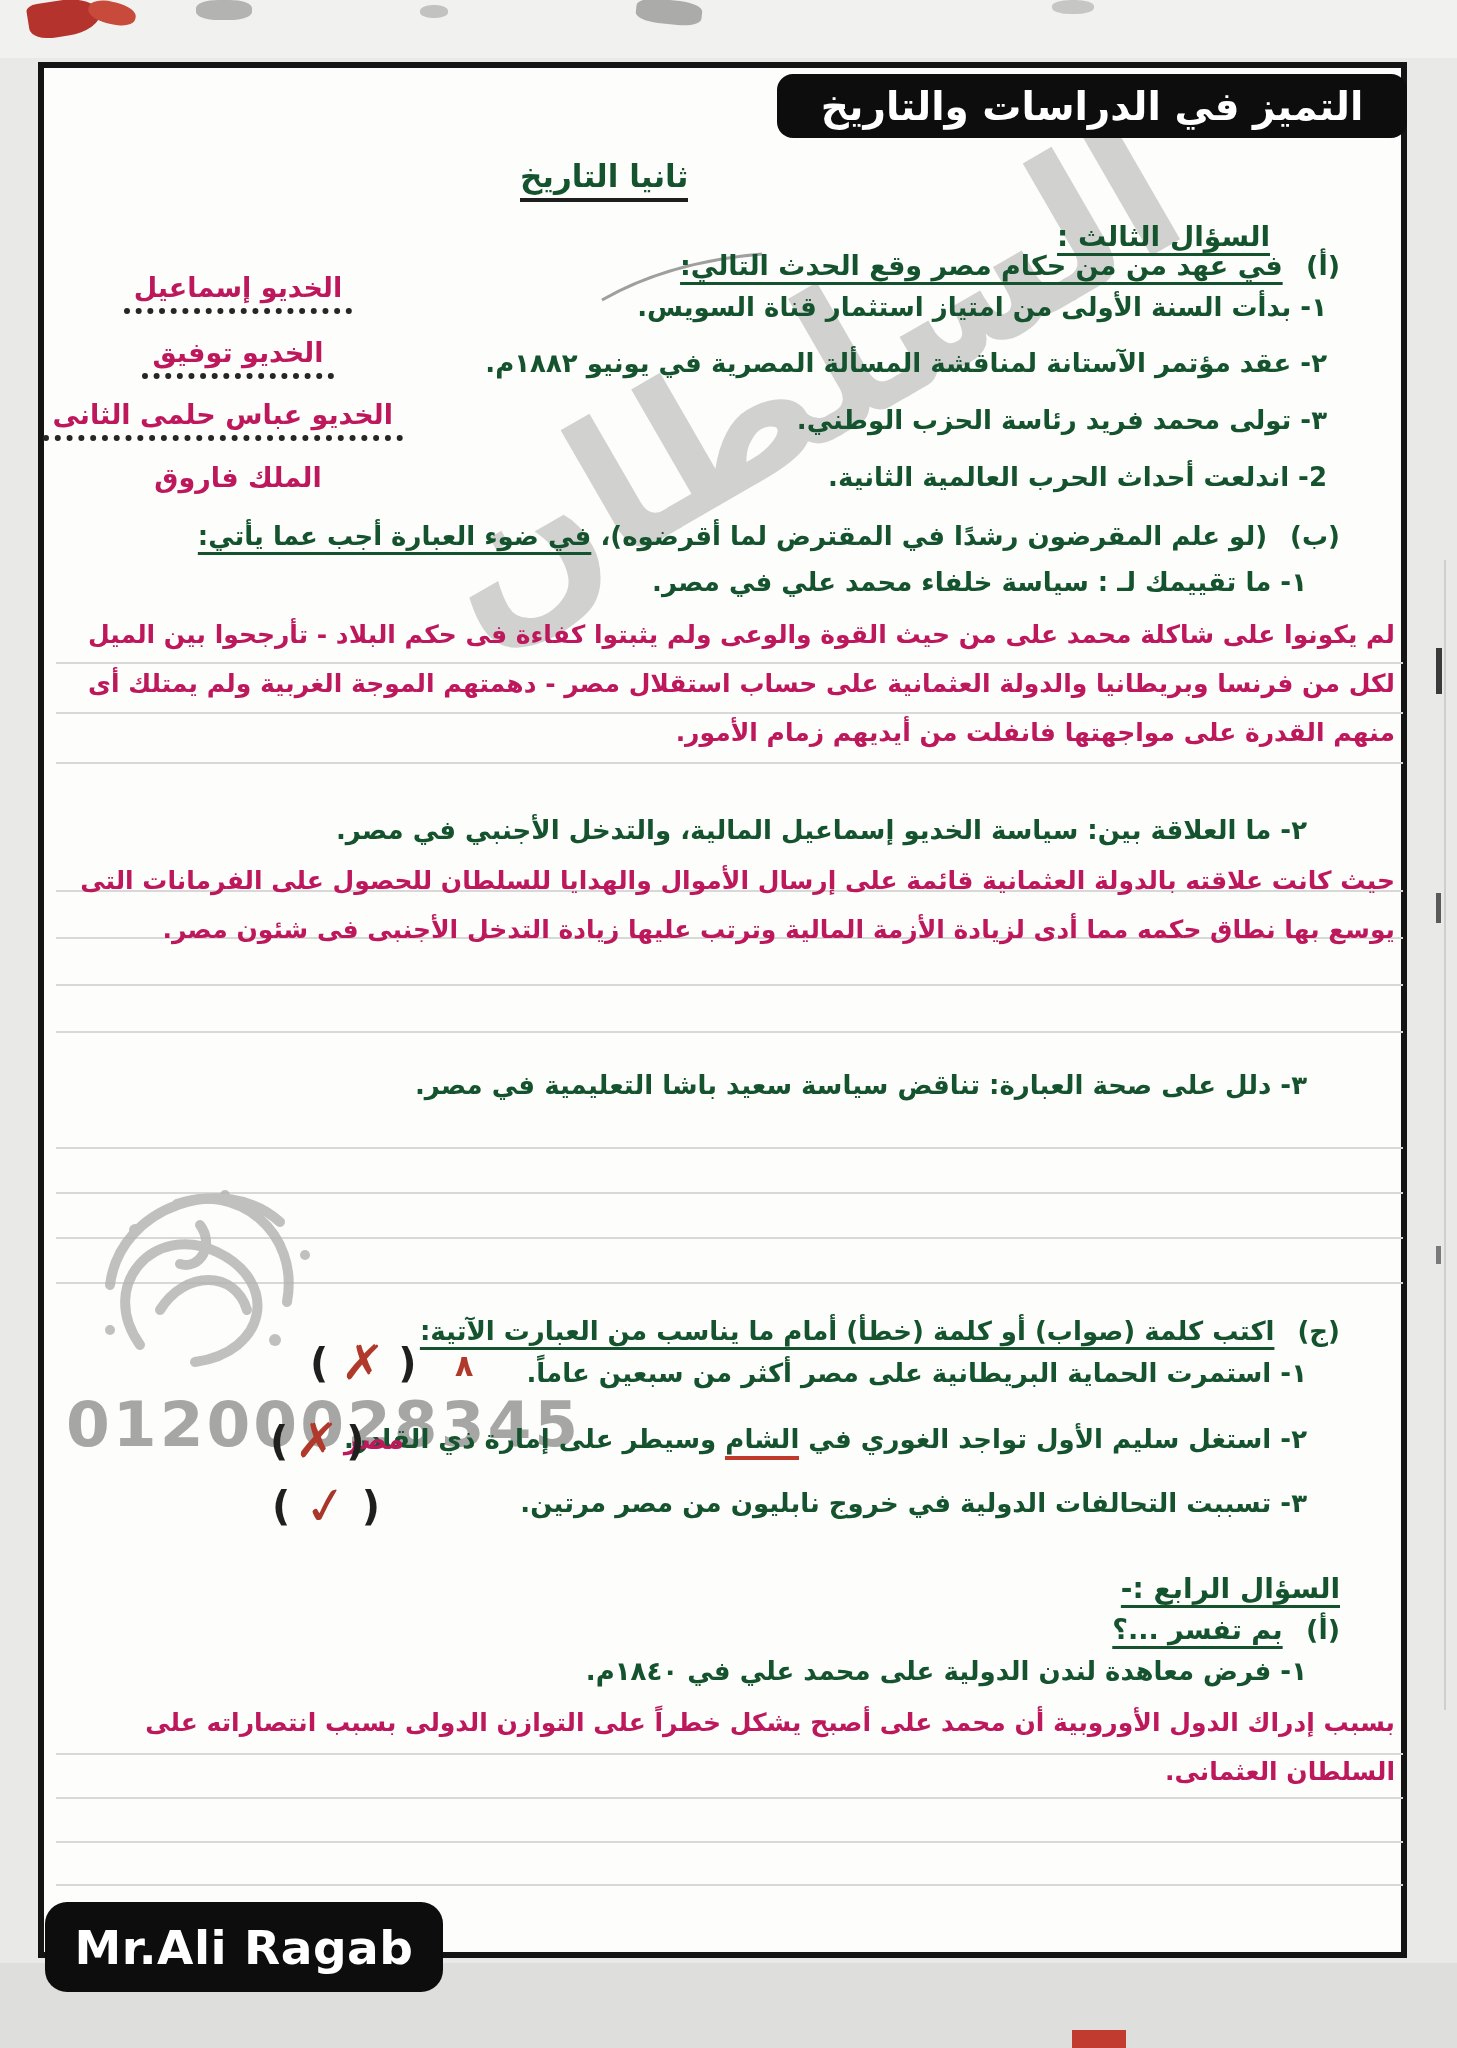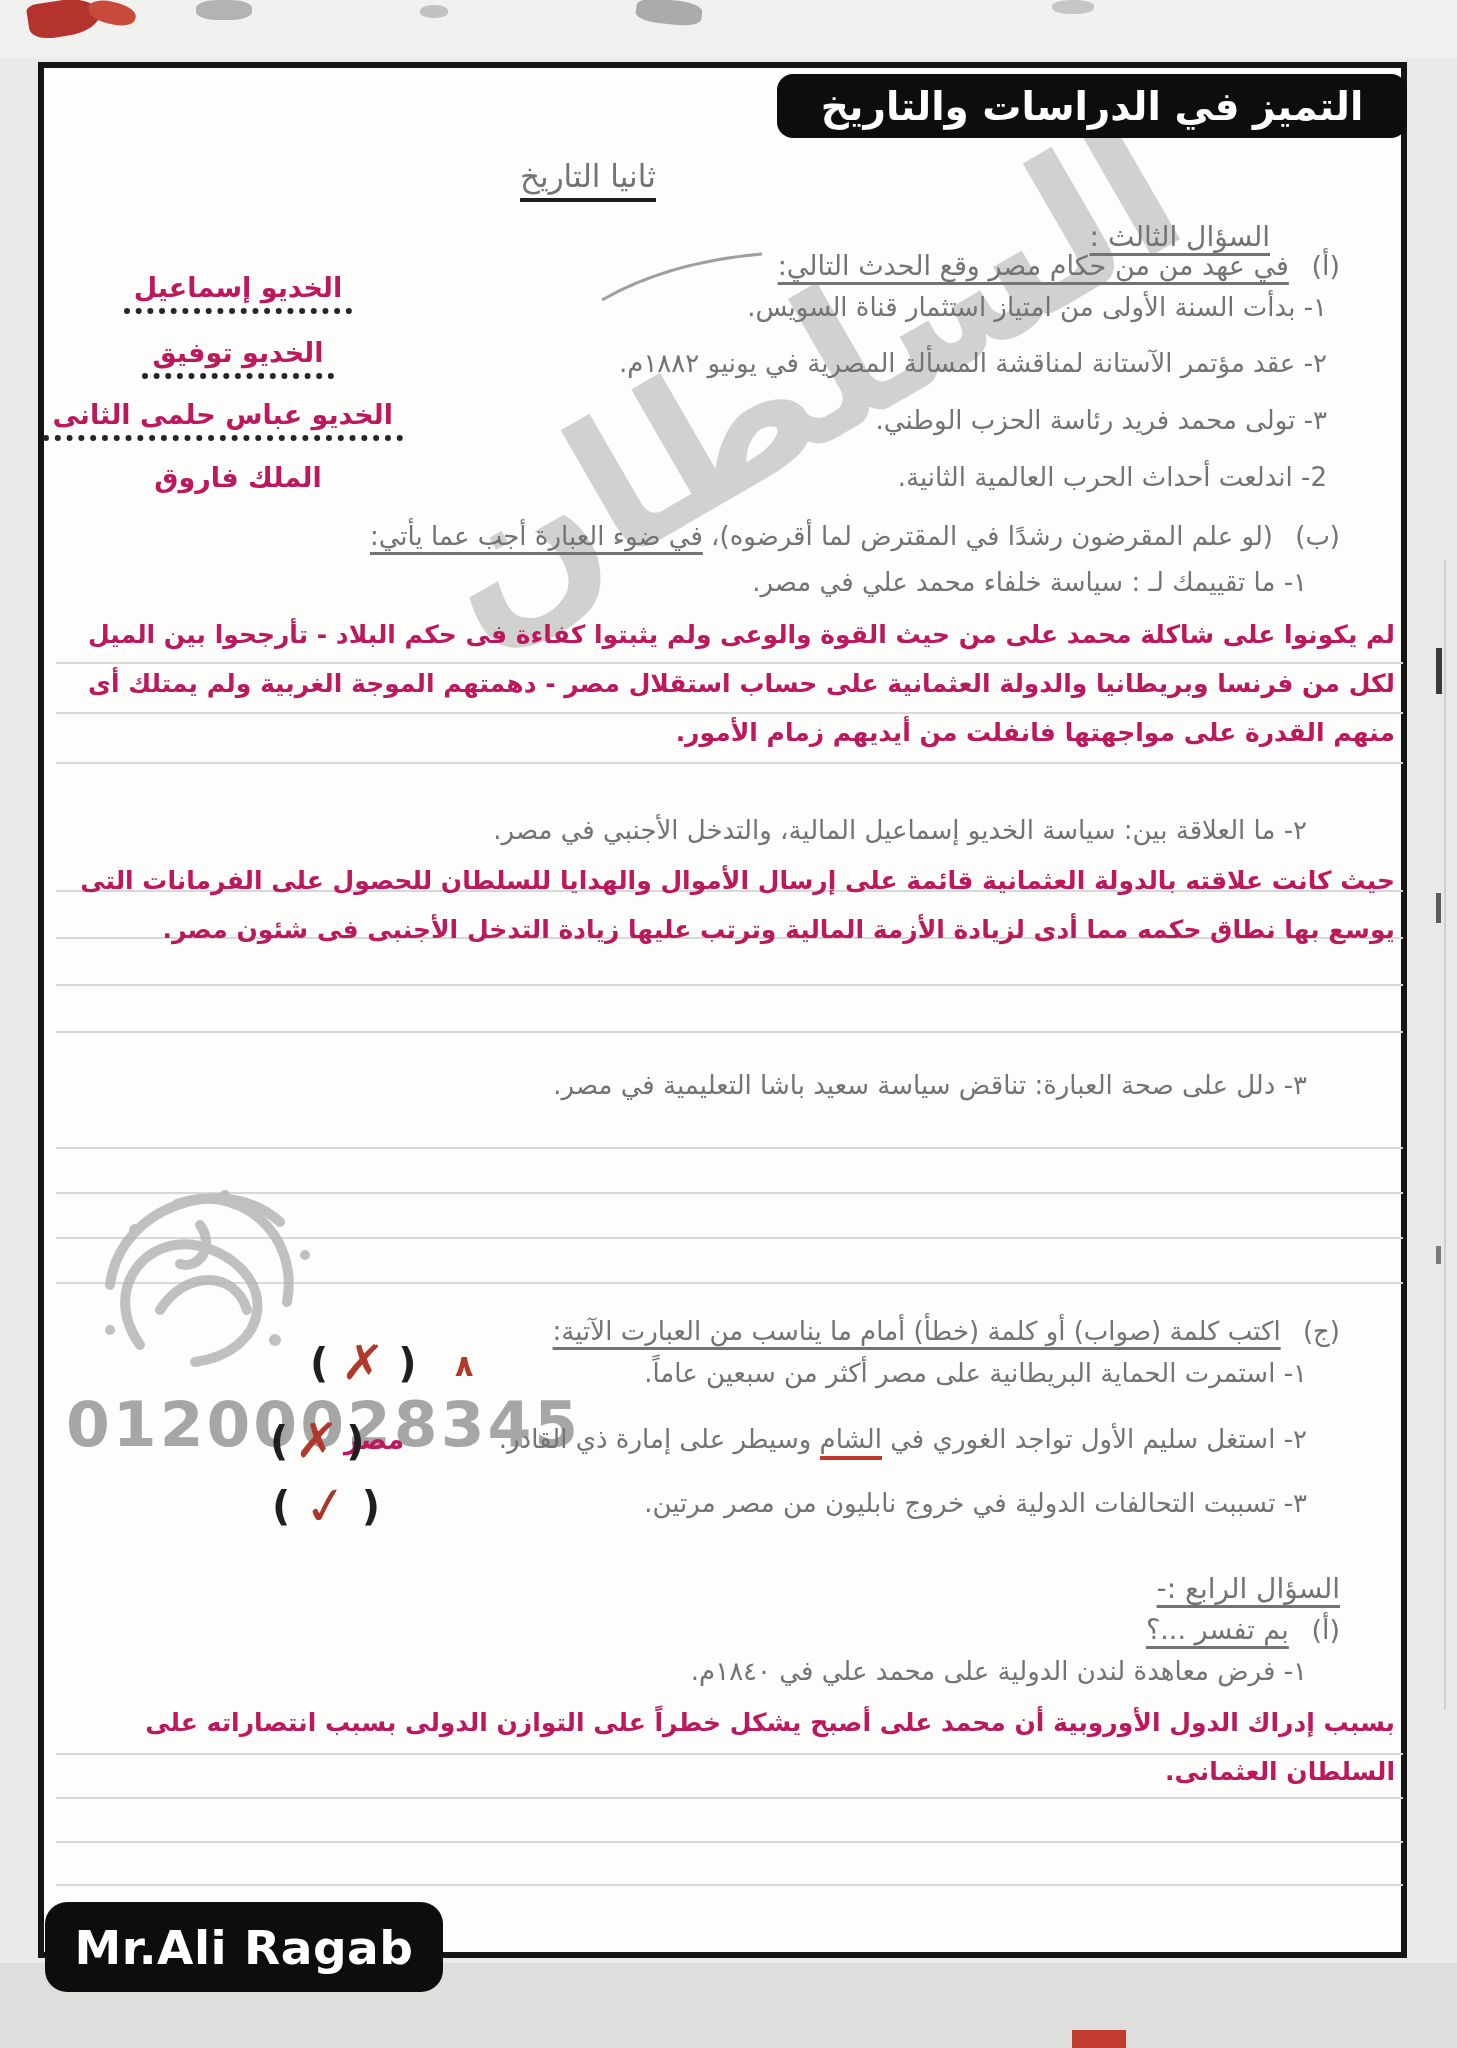--- a/index.html
+++ b/index.html
@@ -21,21 +21,21 @@
   }
   .rule{position:absolute;left:56px;right:54px;height:2px;background:#d8d8d6;z-index:1;}
   
   .badge{
     background:#0d0d0d;color:#fff;display:flex;align-items:center;justify-content:center;
     font-weight:bold;z-index:4;letter-spacing:.5px;
   }
   .badge-top{border-radius:16px;font-size:39px;}
   .badge-bottom{border-radius:22px;font-size:47px;font-family:"DejaVu Sans",sans-serif;}
   
-  .bold-ink{font-weight:normal;color:#737373;white-space:nowrap;z-index:3;}
+  .bold-ink{font-weight:bold;color:#14532d;white-space:nowrap;z-index:3;}
   .u{text-decoration:underline;text-decoration-thickness:3px;text-underline-offset:7px;}
   .item{font-size:26px;}
   .head{font-size:28px;}
   .prompt{font-size:27px;}
   .lbl{margin-left:14px;}
   .marker{color:#be185d;font-weight:bold;z-index:3;}
   .ans-name{font-size:27px;white-space:nowrap;}
   .dotted{border-bottom:6px dotted #262626;padding:0 10px 5px;}
   .ans-col{width:330px;text-align:center;z-index:3;}
   .marker-para{font-size:25px;line-height:49px;text-align:right;z-index:3;}

